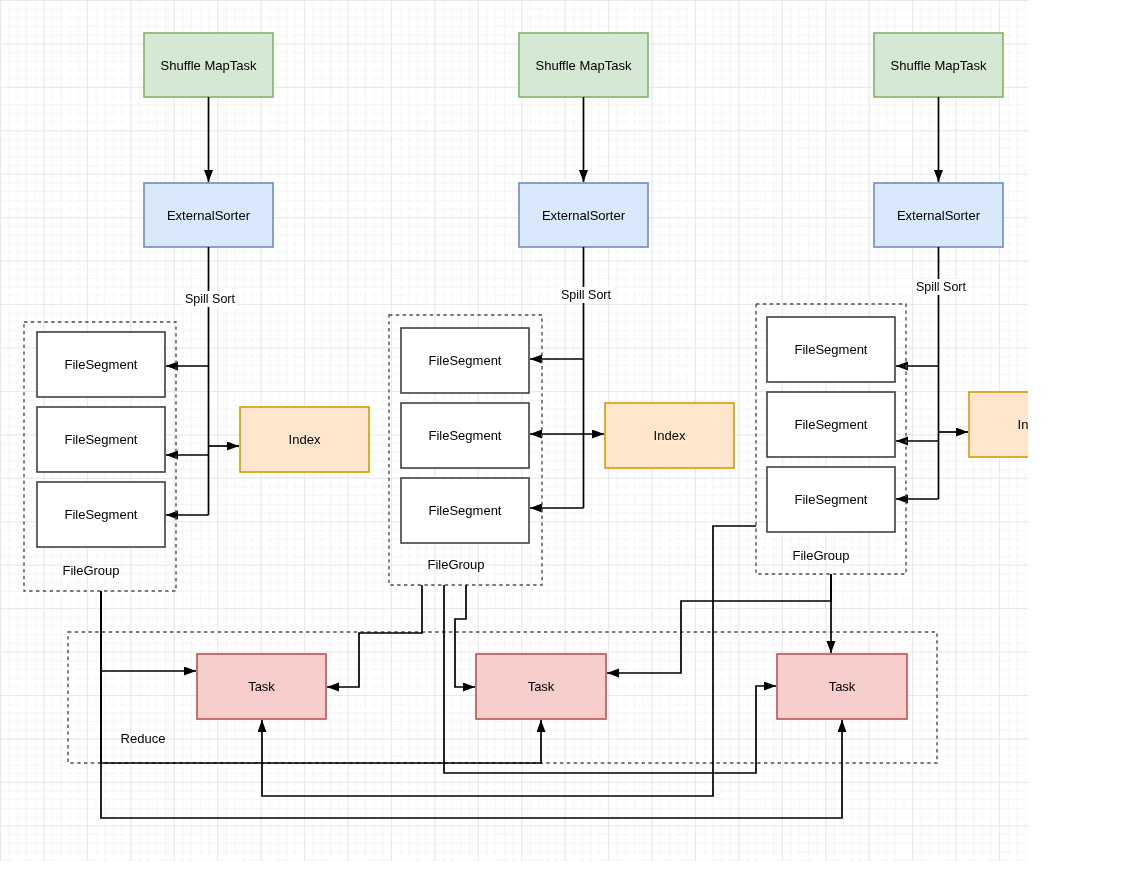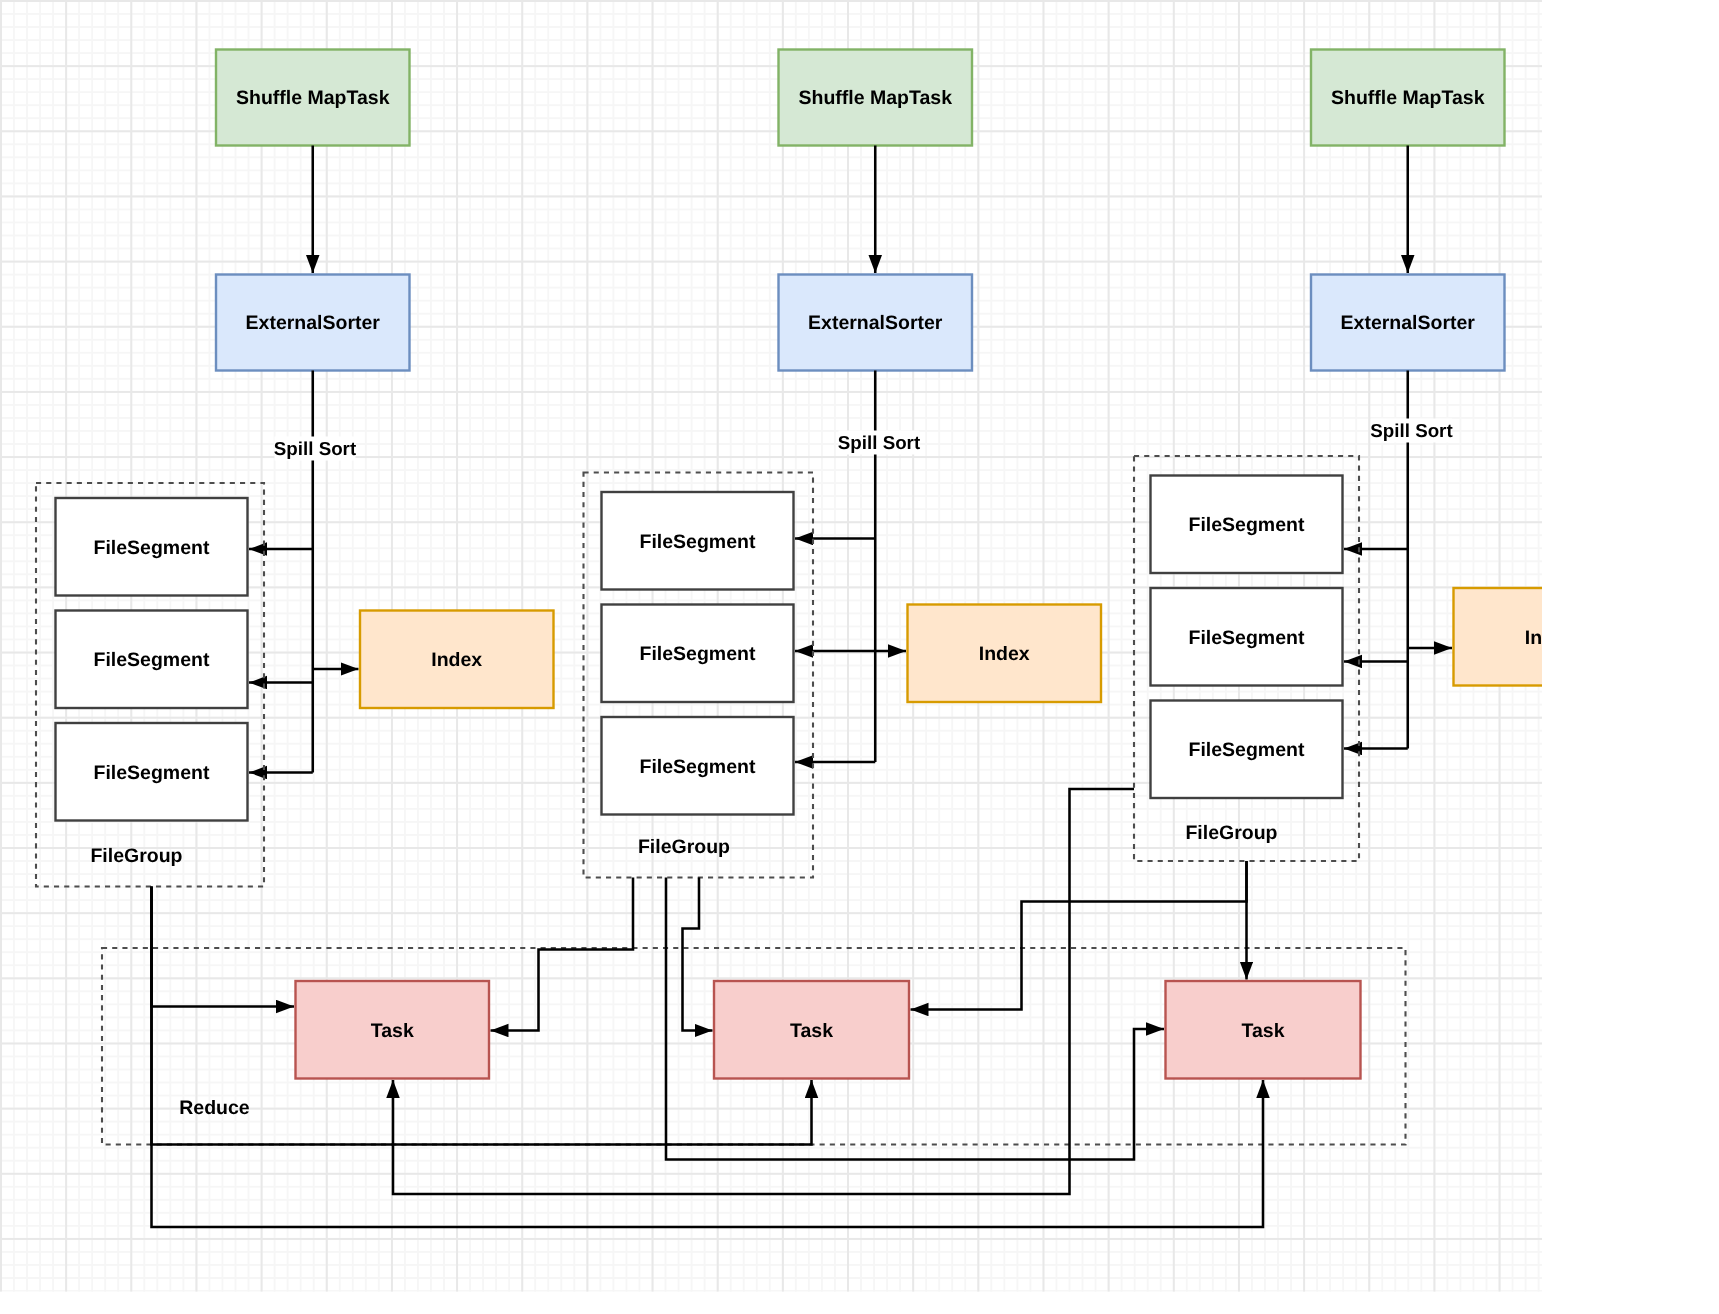--- a/index.html
+++ b/index.html
@@ -2,21 +2,20 @@
 <html><head>
 <meta charset="utf-8">
 <style>
   html,body{margin:0;padding:0;background:#ffffff;}
   .page{
     position:relative;
     width:1028px;height:876px;
     background:#ffffff;
     overflow:hidden;
     font-family:"Liberation Sans","DejaVu Sans",sans-serif;
-    font-weight:bold;
   }
   .grid{
     position:absolute;left:0;top:0;width:1146px;height:861px;
     background-color:#ffffff;
     background-image:
       linear-gradient(to right,#e8e8e8 1px,transparent 1px),
       linear-gradient(to bottom,#e8e8e8 1px,transparent 1px),
       linear-gradient(to right,#f6f6f6 1px,transparent 1px),
       linear-gradient(to bottom,#f6f6f6 1px,transparent 1px);
     background-size:43.45px 43.45px,43.45px 43.45px,8.69px 8.69px,8.69px 8.69px;

